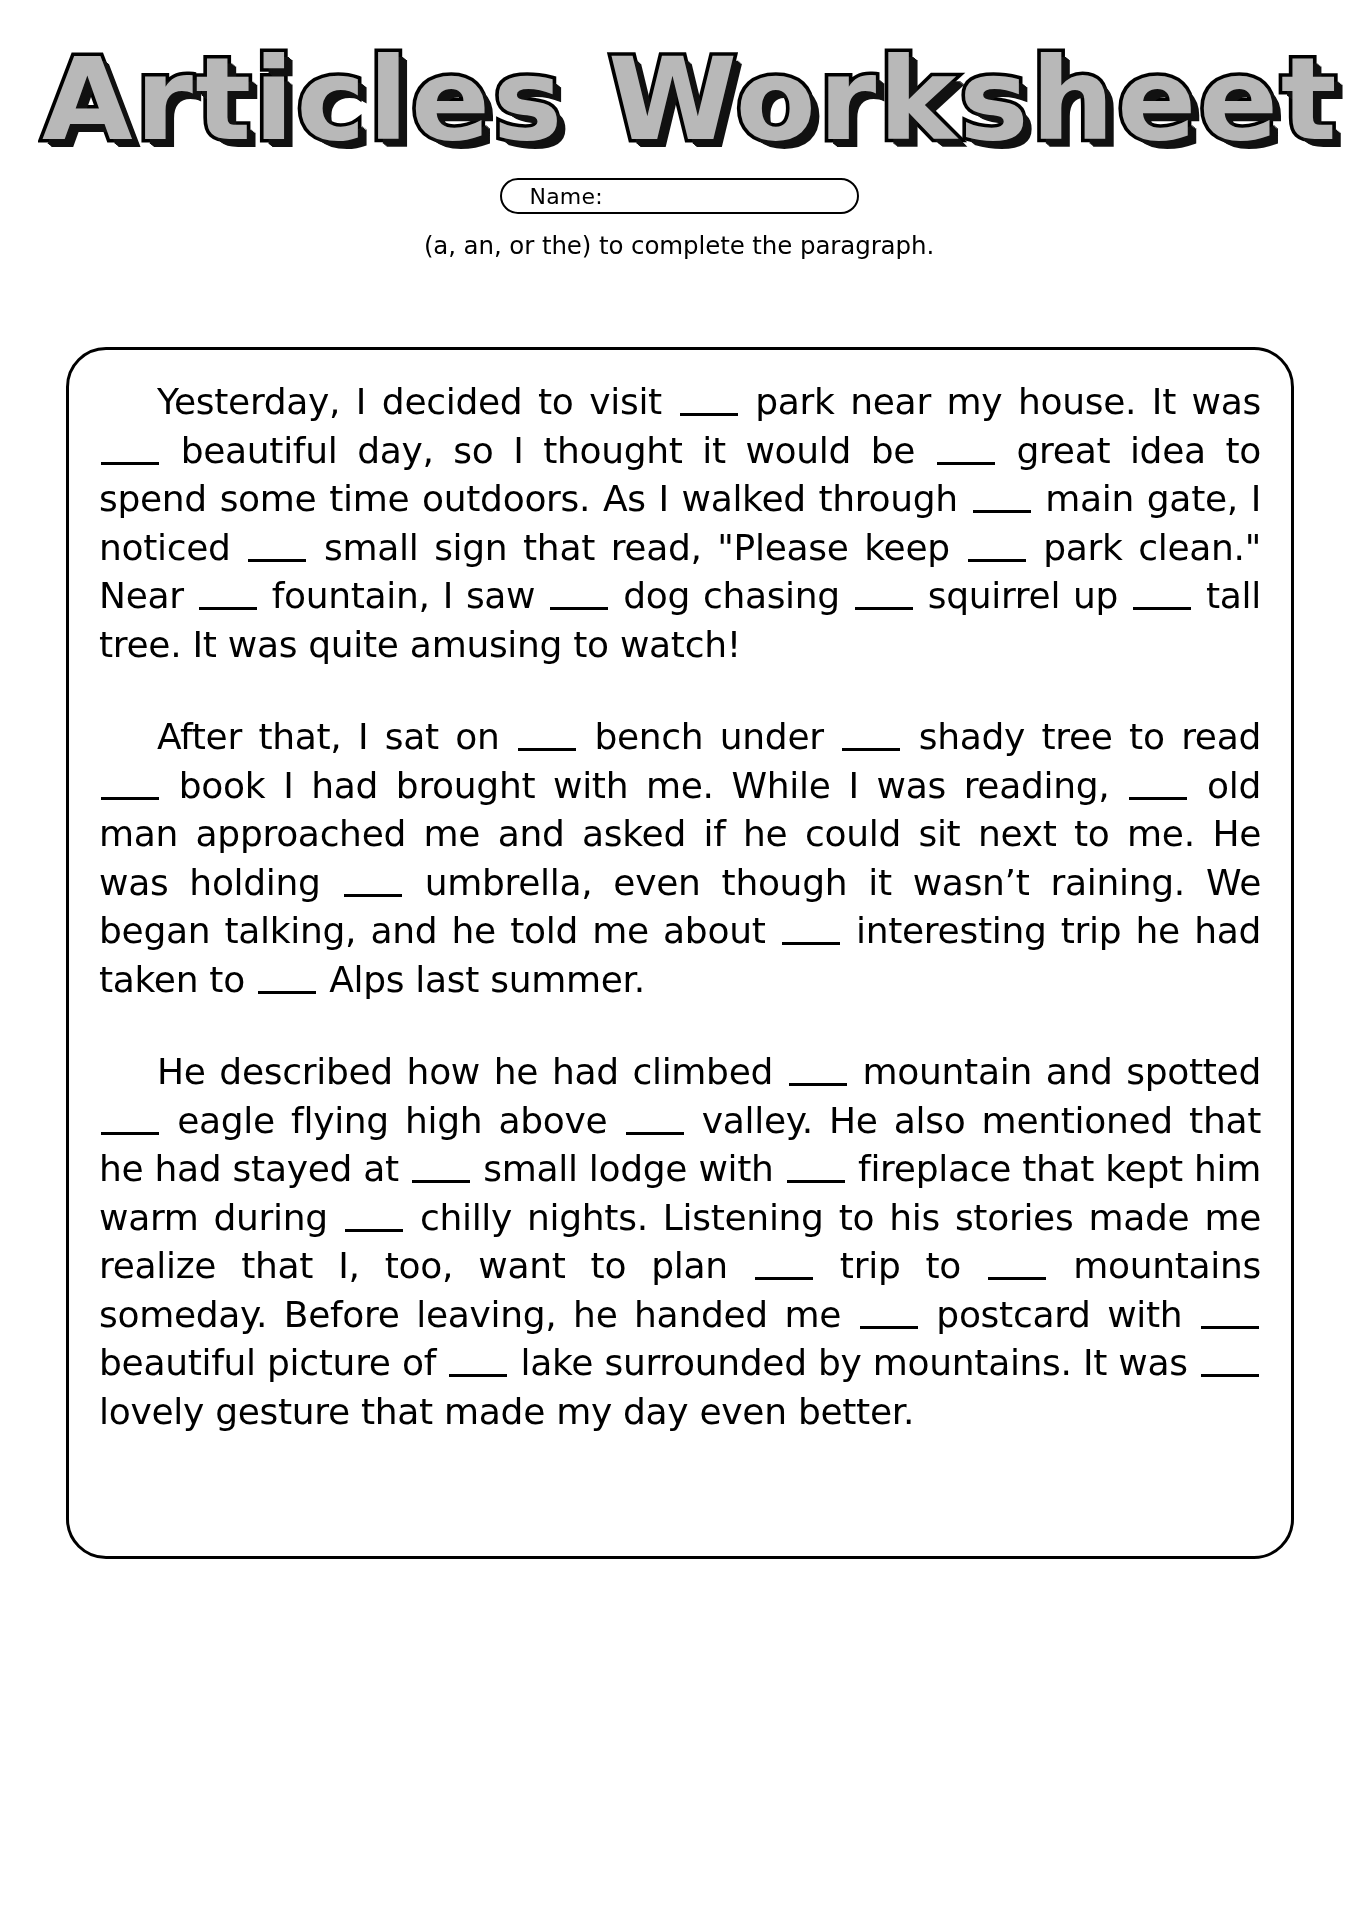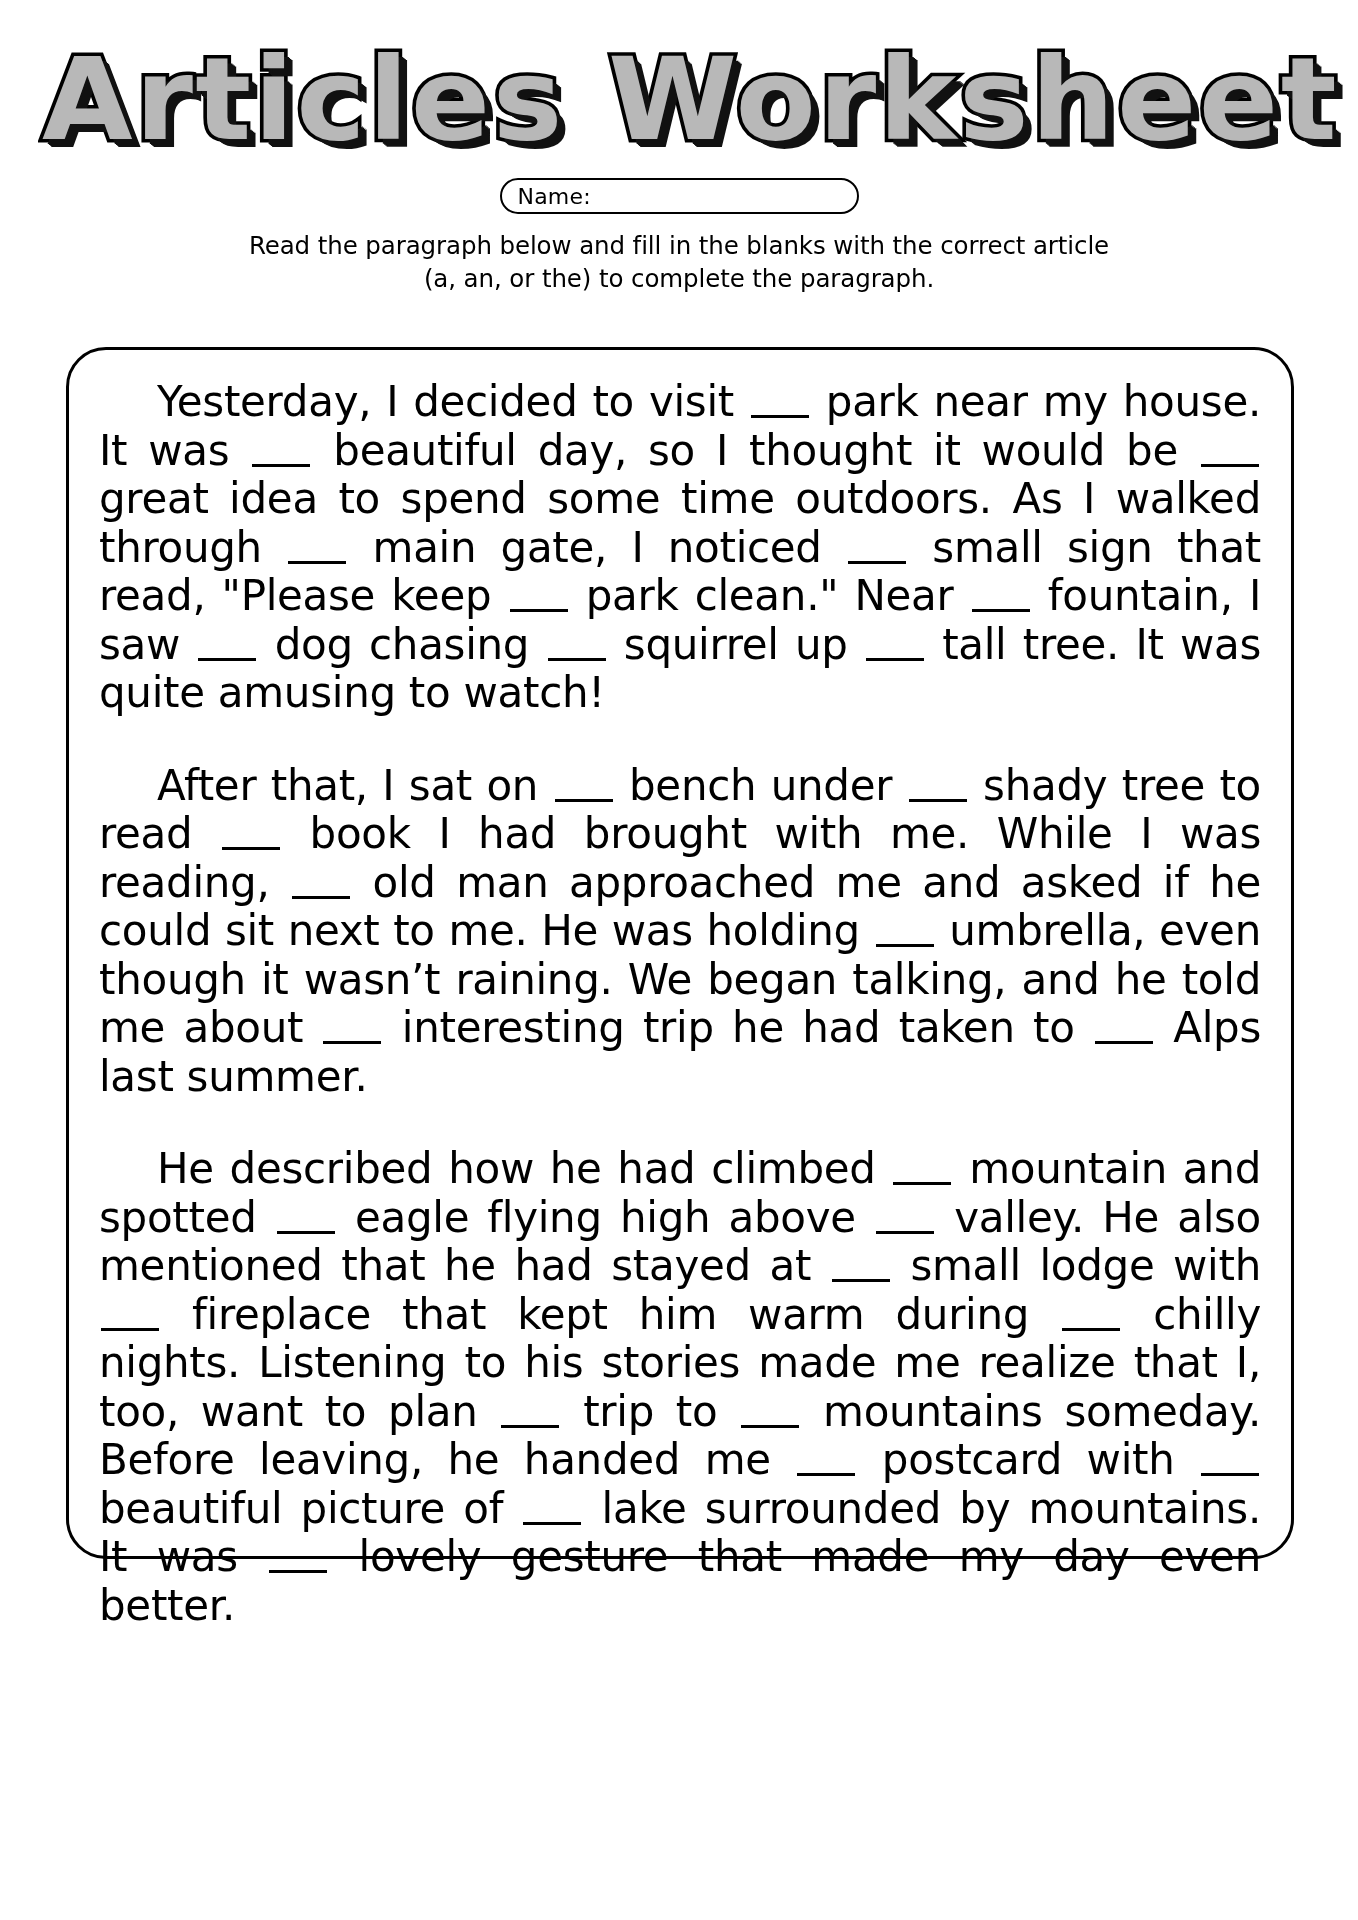--- a/index.html
+++ b/index.html
@@ -61,21 +61,21 @@
     height: 36px;
     display: flex;
     align-items: center;
     box-sizing: border-box;
   }
   .pill-name { width: 359px; }
   .pill-date { width: 312px; }
   .pill-label {
     font-family: "DejaVu Sans", sans-serif;
     font-size: 22px;
-    padding-left: 16px;
+    padding-left: 28px;
     white-space: nowrap;
     letter-spacing: 0.2px;
     text-align: center;
   }
 
   
   .instructions {
     position: absolute;
     top: 230px;
     left: 0;
@@ -95,21 +95,21 @@
     top: 347px;
     width: 1228px;
     height: 1212px;
     border: 3.5px solid #000000;
     border-radius: 40px;
     box-sizing: border-box;
     padding: 28px 30px 0 30px;
   }
   .para {
     font-family: "DejaVu Sans", sans-serif;
-    font-size: 42px;
+    font-size: 36px;
     line-height: 48.5px;
     text-align: justify;
     text-justify: inter-word;
     text-indent: 58px;
     margin: 0 0 44px 0;
     letter-spacing: -0.3px;
     word-spacing: 0px;
   }
   .para:last-child { margin-bottom: 16px; }
   .blank {
@@ -128,21 +128,20 @@
   <span class="title">Articles Worksheet</span>
 </div>
 
 <div class="fields-row">
   <div class="pill pill-name">
     <span class="pill-label">Name:</span>
   </div>
 </div>
 
 <div class="instructions">
-  <div>Read the paragraph below and fill in the blanks with the correct article</div>
   <div>(a, an, or the) to complete the paragraph.</div>
 </div>
 
 <div class="para-box">
   <p class="para" id="para-0">Yesterday, I decided to visit <span class="blank"></span> park near my house. It was <span class="blank"></span> beautiful day, so I thought it would be <span class="blank"></span> great idea to spend some time outdoors. As I walked through <span class="blank"></span> main gate, I noticed <span class="blank"></span> small sign that read, "Please keep <span class="blank"></span> park clean." Near <span class="blank"></span> fountain, I saw <span class="blank"></span> dog chasing <span class="blank"></span> squirrel up <span class="blank"></span> tall tree. It was quite amusing to watch!</p>
   <p class="para" id="para-1">After that, I sat on <span class="blank"></span> bench under <span class="blank"></span> shady tree to read <span class="blank"></span> book I had brought with me. While I was reading, <span class="blank"></span> old man approached me and asked if he could sit next to me. He was holding <span class="blank"></span> umbrella, even though it wasn’t raining. We began talking, and he told me about <span class="blank"></span> interesting trip he had taken to <span class="blank"></span> Alps last summer.</p>
   <p class="para" id="para-2">He described how he had climbed <span class="blank"></span> mountain and spotted <span class="blank"></span> eagle flying high above <span class="blank"></span> valley. He also mentioned that he had stayed at <span class="blank"></span> small lodge with <span class="blank"></span> fireplace that kept him warm during <span class="blank"></span> chilly nights. Listening to his stories made me realize that I, too, want to plan <span class="blank"></span> trip to <span class="blank"></span> mountains someday. Before leaving, he handed me <span class="blank"></span> postcard with <span class="blank"></span> beautiful picture of <span class="blank"></span> lake surrounded by mountains. It was <span class="blank"></span> lovely gesture that made my day even better.</p>
 </div>
 
 </body></html>

